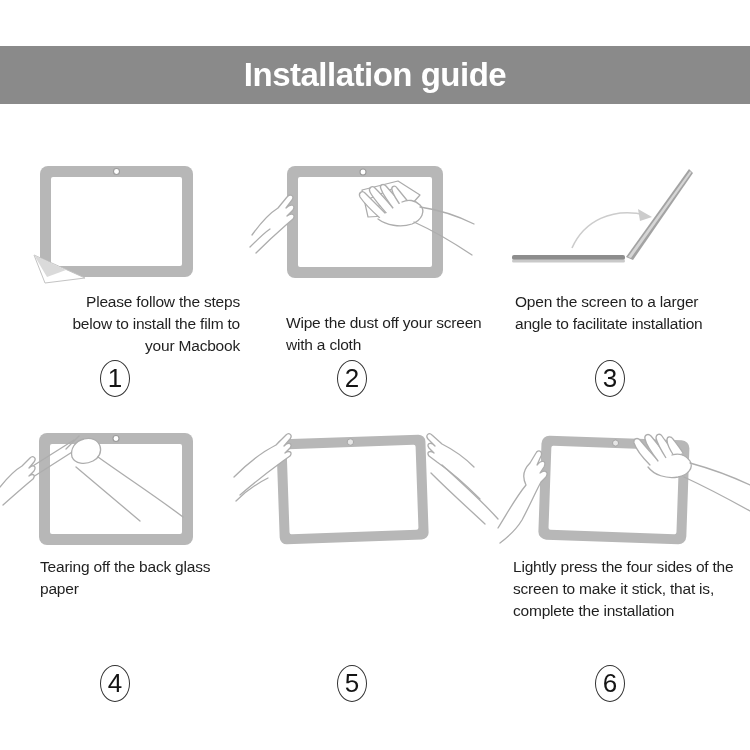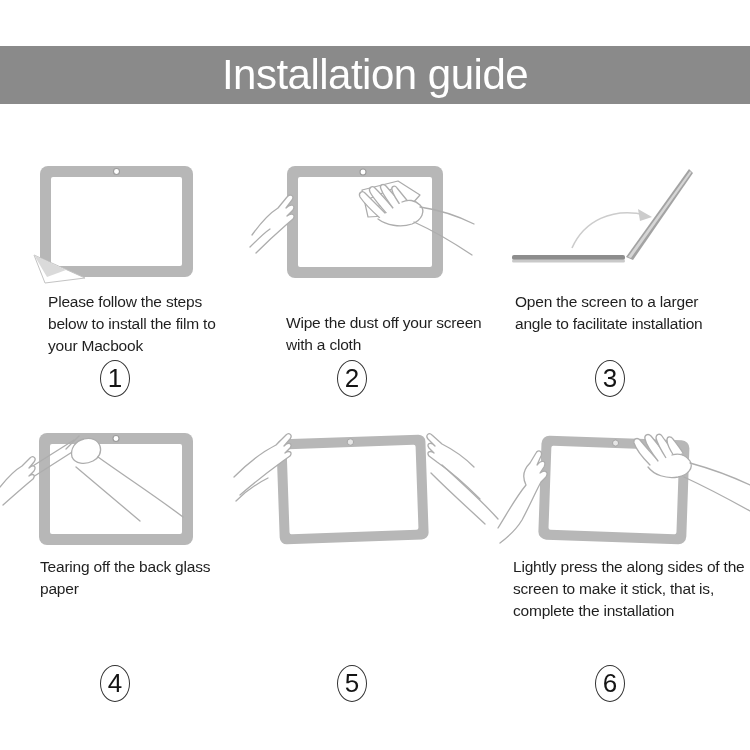--- a/index.html
+++ b/index.html
@@ -1,34 +1,34 @@
 <!DOCTYPE html>
 <html><head>
 <meta charset="utf-8">
 <style>
   * { margin:0; padding:0; box-sizing:border-box; }
   html,body { width:750px; height:750px; background:#ffffff; font-family:"Liberation Sans", sans-serif; }
   .page { position:relative; width:750px; height:750px; overflow:hidden; background:#ffffff; }
 
   .banner { position:absolute; top:46px; left:0; width:750px; height:58px; background:#8a8a8a;
             display:flex; align-items:center; justify-content:center; }
-  .banner-title { color:#ffffff; font-size:42px; letter-spacing:-0.5px; font-weight:400;text-align:center; }
+  .banner-title { color:#ffffff; font-size:33px; letter-spacing:-0.5px; font-weight:700;text-align:center; }
 
   .row { position:absolute; left:0; width:750px; display:flex; }
   .row-1 { top:155px; height:250px; }
   .row-2 { top:425px; height:285px; }
   .cell { width:250px; display:flex; flex-direction:column; }
 
   .illus { width:250px; flex:0 0 auto; }
   .row-1 .illus { height:130px; }
   .row-2 .illus { height:125px; }
   .illus svg { display:block; width:250px; height:100%; overflow:visible; }
 
   .step-text { font-size:15.5px; line-height:22px; color:#1f1f1f; letter-spacing:-0.2px; padding-top:6px; }
-  .r1c1 .step-text { padding-left:48px; padding-right:10px; }
+  .r1c1 .step-text { padding-left:72px; padding-right:10px;text-align:right; }
   .r1c2 .step-text { padding-left:36px; padding-right:12px;margin-top:21px; }
   .r1c3 .step-text { padding-left:15px; padding-right:18px; }
   .r2c1 .step-text { padding-left:40px; padding-right:10px; }
   .r2c2 .step-text { padding-left:18px; padding-right:8px; }
   .r2c3 .step-text { padding-left:13px; padding-right:0px; }
 
   .step-num { margin-top:auto; margin-bottom:8px; align-self:center;
               width:30px; height:37px; border:1.6px solid #333333; border-radius:50%;
               display:flex; align-items:center; justify-content:center;
               font-size:26px; color:#141414; }
@@ -189,18 +189,18 @@
             <path class="hand" d="M150,40 C142,32 136,24 134,18 C133,14 137,12 140,15 C145,21 151,28 157,34"></path>
             <path class="hand" d="M158,36 C151,27 146,19 145,14 C144,10 148,8 151,11 C156,17 162,25 167,31"></path>
             <path class="hand" d="M166,33 C161,25 157,18 156,13 C156,9 160,8 162,11 C166,17 171,23 175,29"></path>
             <path class="hand" d="M174,31 C170,25 167,19 167,15 C167,11 171,11 173,14 C176,18 180,23 183,28"></path>
             <path class="hand" d="M148,42 C154,50 166,54 178,52 C188,50 194,43 190,36 C186,30 179,28 172,30"></path>
             <path class="hand-line" d="M190,38 C212,44 233,52 250,60"></path>
             <path class="hand-line" d="M184,52 C210,64 232,76 250,86"></path>
           </g>
         </svg>
       </div>
-      <p class="step-text">Lightly press the along sides of the screen to make it stick, that is, complete the installation</p>
+      <p class="step-text">Lightly press the four sides of the screen to make it stick, that is, complete the installation</p>
       <span class="step-num">6</span>
     </div>
   </div>
 
 </div>
 
 </body></html>

